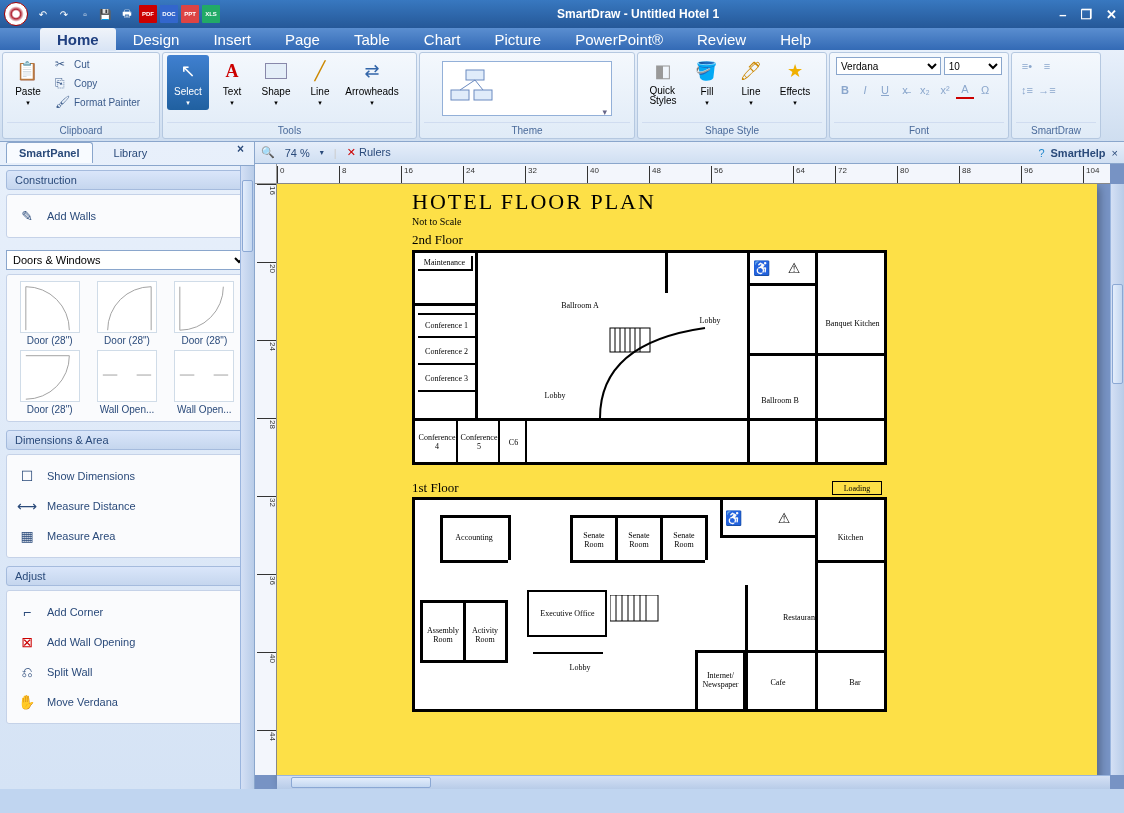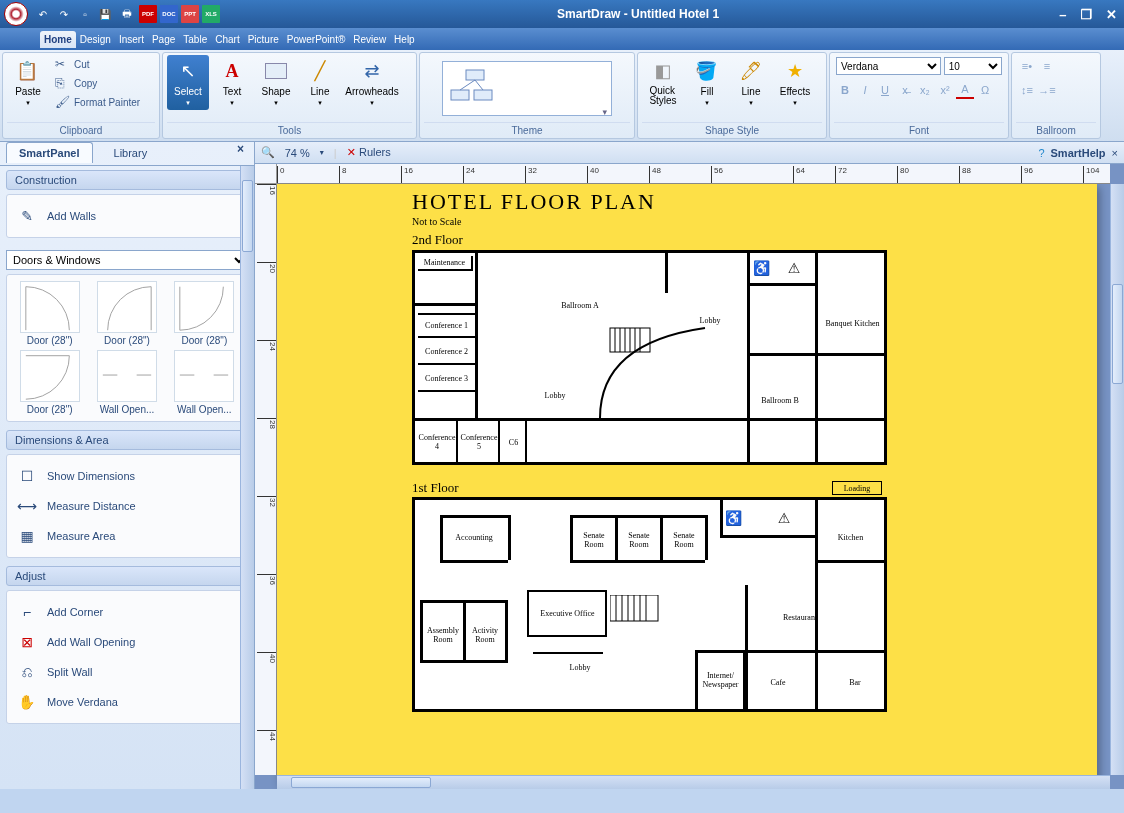--- a/index.html
+++ b/index.html
@@ -9,21 +9,21 @@
 .titlebar { height: 28px; background: linear-gradient(#3878c0, #255898); display: flex; align-items: center; padding: 0 4px; }
 .app-logo { width: 24px; height: 24px; background: radial-gradient(circle, #fff 20%, #b02030 30%, #fff 50%); border-radius: 50%; border: 1px solid #a00; margin-right: 6px; }
 .qat { display: flex; gap: 3px; }
 .qat-btn { width: 18px; height: 18px; display: flex; align-items: center; justify-content: center; font-size: 10px; color: #fff; cursor: pointer; }
 .title-text { flex: 1; text-align: center; color: #fff; font-size: 12px; font-weight: bold; }
 .win-btns { display: flex; gap: 8px; color: #fff; font-size: 13px; font-weight: bold; }
 .win-btn { cursor: pointer; padding: 0 3px; }
 
 
 .menubar { height: 22px; background: linear-gradient(#5a8ed0, #336ab5); display: flex; align-items: center; padding-left: 40px; }
-.menu-item { padding: 3px 4px; color: #fff; font-size: 10px; cursor: pointer; }
+.menu-item { padding: 3px 17px; color: #fff; font-size: 15px; cursor: pointer; }
 .menu-item.active { background: linear-gradient(#f0f4fa, #d8e4f5); color: #204080; border-radius: 3px 3px 0 0; font-weight: bold; }
 
 
 .ribbon { height: 92px; background: linear-gradient(#e8f0fb, #cfdef0); border-bottom: 1px solid #8aa6cc; display: flex; padding: 2px; gap: 2px; }
 .rgroup { background: linear-gradient(#f4f8fd, #e0ebf7); border: 1px solid #b5c8e0; border-radius: 3px; display: flex; flex-direction: column; padding: 2px 4px 0; }
 .rgroup-body { flex: 1; display: flex; align-items: flex-start; gap: 2px; }
 .rgroup-label { text-align: center; font-size: 10px; color: #4a6a9a; padding: 2px 0; border-top: 1px solid #d0dcf0; }
 .big-btn { display: flex; flex-direction: column; align-items: center; width: 42px; padding: 3px 2px; cursor: pointer; border-radius: 3px; font-size: 10px; gap: 2px; }
 .big-btn.active { background: linear-gradient(#4080d0, #2060a0); color: #fff; }
 .big-ico { width: 26px; height: 26px; display: flex; align-items: center; justify-content: center; font-size: 18px; }
@@ -248,21 +248,21 @@
     <div class="rgroup-body" style="flex-direction:column">
       <div class="font-btns">
           <div class="font-btn">≡•</div>
           <div class="font-btn">≡</div>
         </div>
       <div class="font-btns">
           <div class="font-btn">↕≡</div>
           <div class="font-btn">→≡</div>
         </div>
     </div>
-    <div class="rgroup-label">Ballroom</div>
+    <div class="rgroup-label">SmartDraw</div>
   </div>
 </div>
 
 <div class="main">
 
   <div class="smartpanel">
     <div class="sp-tabs">
       <div class="sp-tab active">SmartPanel</div>
       <div class="sp-tab">Library</div>
       <div class="sp-close">×</div>

